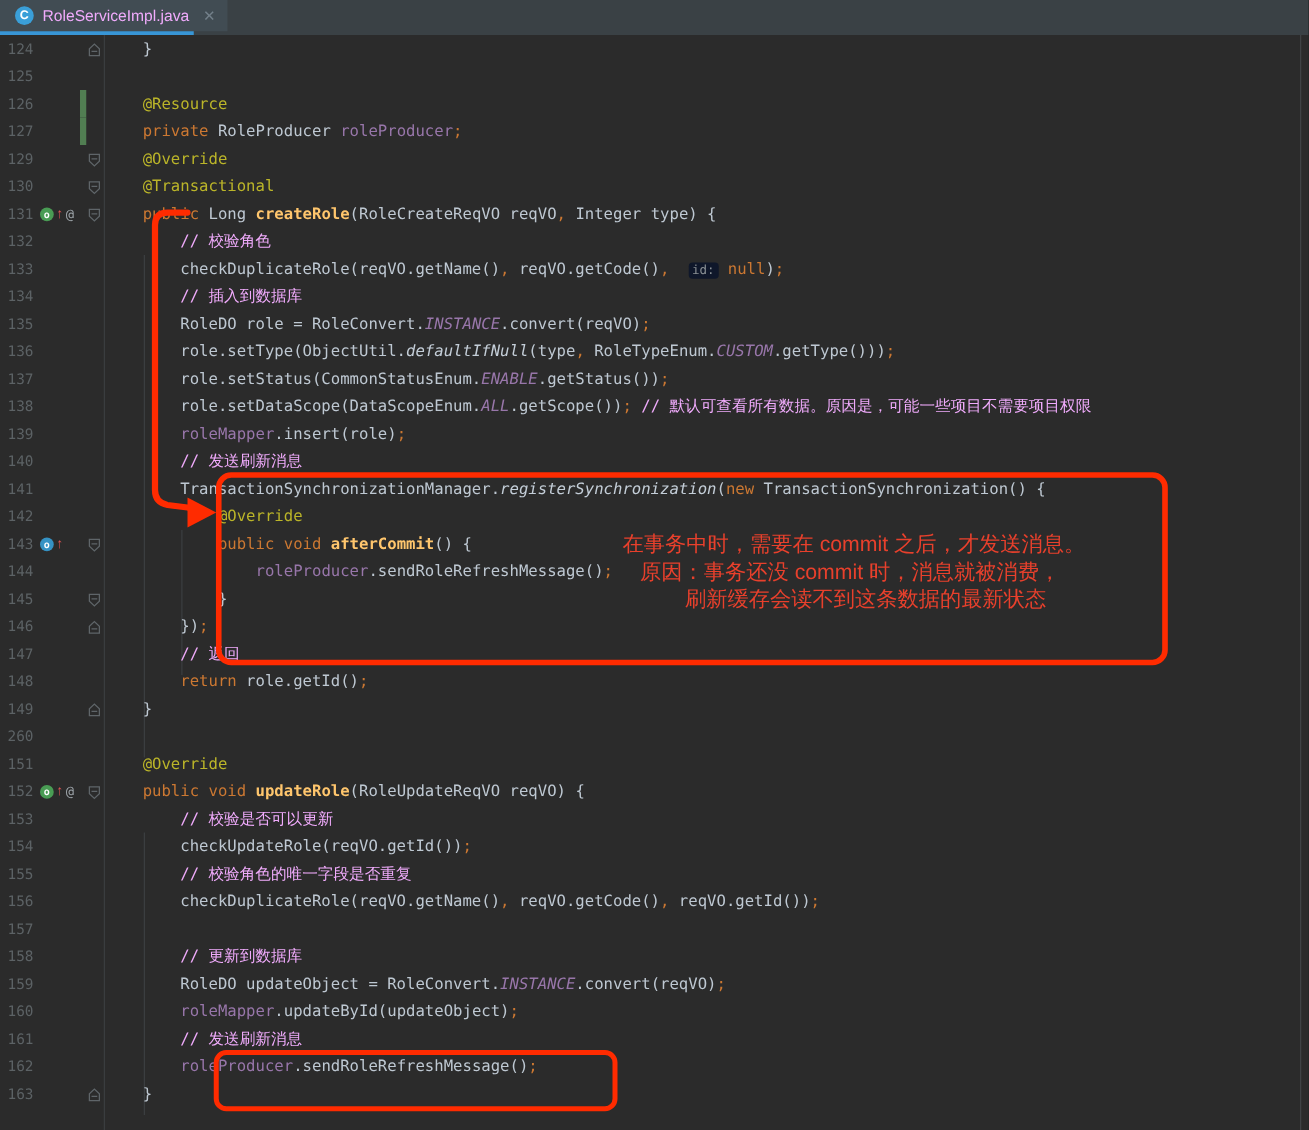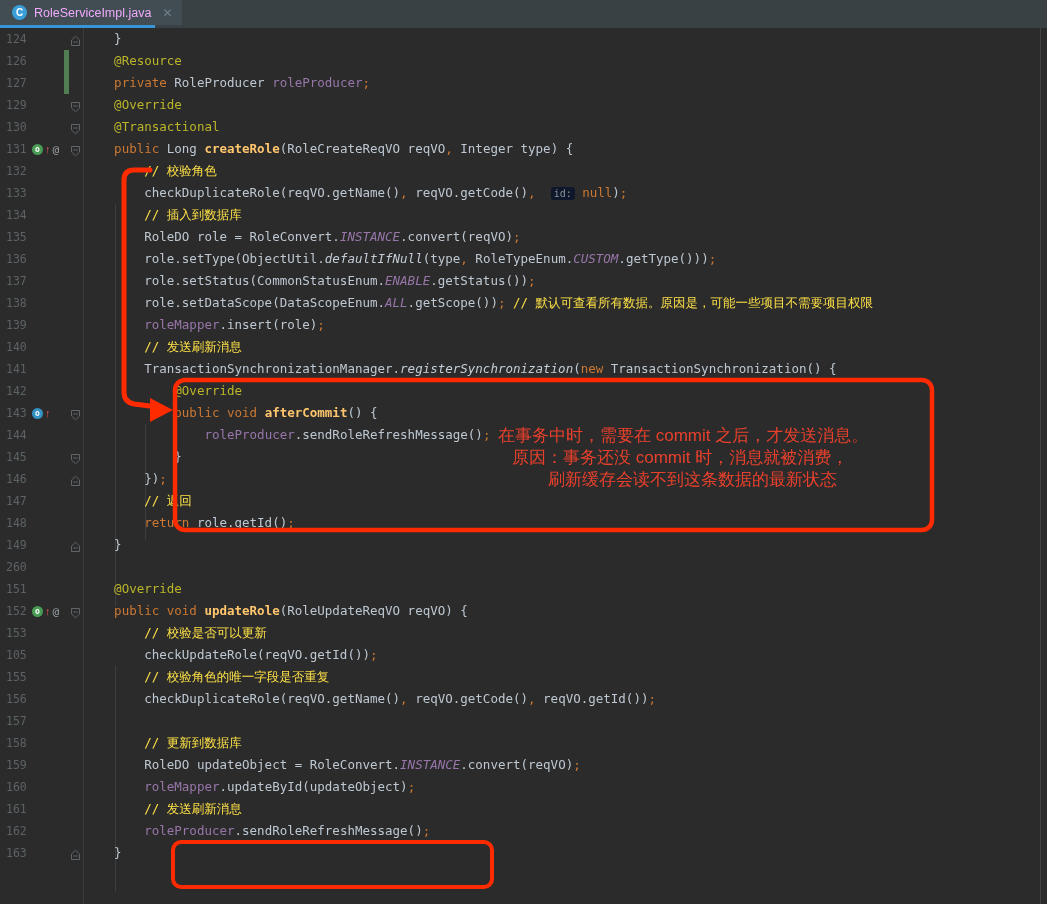--- a/index.html
+++ b/index.html
@@ -27,21 +27,21 @@
        display:flex;align-items:center;justify-content:center;
        font-family:"DejaVu Sans Mono",monospace;}
   .uparrow{color:#e05555;font-size:11px;font-weight:bold;line-height:11px;}
   .atsym{color:#9ca3a8;font-size:11px;font-family:"DejaVu Sans Mono",monospace;}
   .chb{position:absolute;left:64px;top:0;bottom:0;width:5px;background:#517e52;}
   .fld{position:absolute;left:70px;top:5px;width:11px;height:12px;}
   .code{position:absolute;left:0;top:0;margin:0;padding:0 0 0 84px;white-space:pre;line-height:22px;
        font-family:"DejaVu Sans Mono","Liberation Mono",monospace;font-size:12.5px;color:#bec8d2;}
   .t-k{color:#cc7832;} .t-a{color:#bbb529;} .t-d{color:#ffc66d;font-weight:bold;}
   .t-f{color:#9876aa;} .t-sf{color:#9876aa;font-style:italic;} .t-sm{font-style:italic;color:#c4ced8;}
-  .t-c{color:#fde047;} .t-p{color:#bec8d2;} .t-s{color:#cc7832;}
+  .t-c{color:#f0abfc;} .t-p{color:#bec8d2;} .t-s{color:#cc7832;}
   .t-h{background:#0f172a;color:#8a9094;border-radius:3px;font-size:10px;padding:1px 3px;}
   
   .overlay{position:absolute;left:0;top:0;width:1047px;height:690px;pointer-events:none;margin-left:36px;}
   .note{position:absolute;color:#e8402c;font-size:17px;line-height:21px;white-space:nowrap;
         font-family:"Liberation Sans",sans-serif;}
 </style>
 </head>
 <body>
 
 <div class="app">
@@ -62,20 +62,24 @@
     <div id="rows">
         <div class="row">
           <span class="num">124</span>
           <span class="fld"><svg width="11" height="12">
               <path d="M1.5 10.5 H9.5 V5 L5.5 1.2 L1.5 5 Z" fill="none" stroke="#5f6569" stroke-width="1"></path>
               <line x1="3.2" y1="7" x2="7.8" y2="7" stroke="#5f6569" stroke-width="1"></line>
             </svg></span>
           <pre class="code"><span class="t-p">    }</span></pre>
         </div>
         <div class="row">
+          <span class="num">125</span>
+          <pre class="code"></pre>
+        </div>
+        <div class="row">
           <span class="num">126</span>
           <span class="chb"></span>
           <pre class="code"><span class="t-a">    @Resource</span></pre>
         </div>
         <div class="row">
           <span class="num">127</span>
           <span class="chb"></span>
           <pre class="code"><span class="t-k">    private</span><span class="t-p"> RoleProducer </span><span class="t-f">roleProducer</span><span class="t-s">;</span></pre>
         </div>
         <div class="row">
@@ -218,21 +222,21 @@
               <path d="M1.5 1.5 H9.5 V7 L5.5 10.8 L1.5 7 Z" fill="none" stroke="#5f6569" stroke-width="1"></path>
               <line x1="3.2" y1="5" x2="7.8" y2="5" stroke="#5f6569" stroke-width="1"></line>
             </svg></span>
           <pre class="code"><span class="t-k">    public void</span><span class="t-p"> </span><span class="t-d">updateRole</span><span class="t-p">(RoleUpdateReqVO reqVO) {</span></pre>
         </div>
         <div class="row">
           <span class="num">153</span>
           <pre class="code"><span class="t-c">        // 校验是否可以更新</span></pre>
         </div>
         <div class="row">
-          <span class="num">105</span>
+          <span class="num">154</span>
           <pre class="code"><span class="t-p">        checkUpdateRole(reqVO.getId())</span><span class="t-s">;</span></pre>
         </div>
         <div class="row">
           <span class="num">155</span>
           <pre class="code"><span class="t-c">        // 校验角色的唯一字段是否重复</span></pre>
         </div>
         <div class="row">
           <span class="num">156</span>
           <pre class="code"><span class="t-p">        checkDuplicateRole(reqVO.getName()</span><span class="t-s">,</span><span class="t-p"> reqVO.getCode()</span><span class="t-s">,</span><span class="t-p"> reqVO.getId())</span><span class="t-s">;</span></pre>
         </div>

